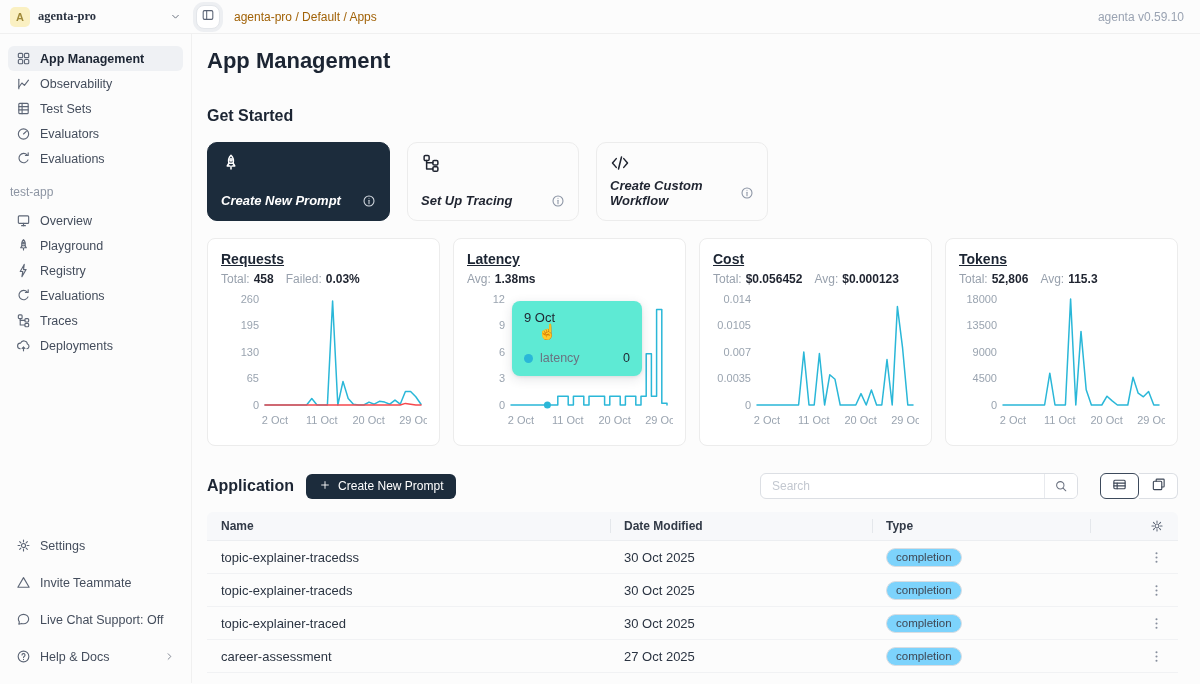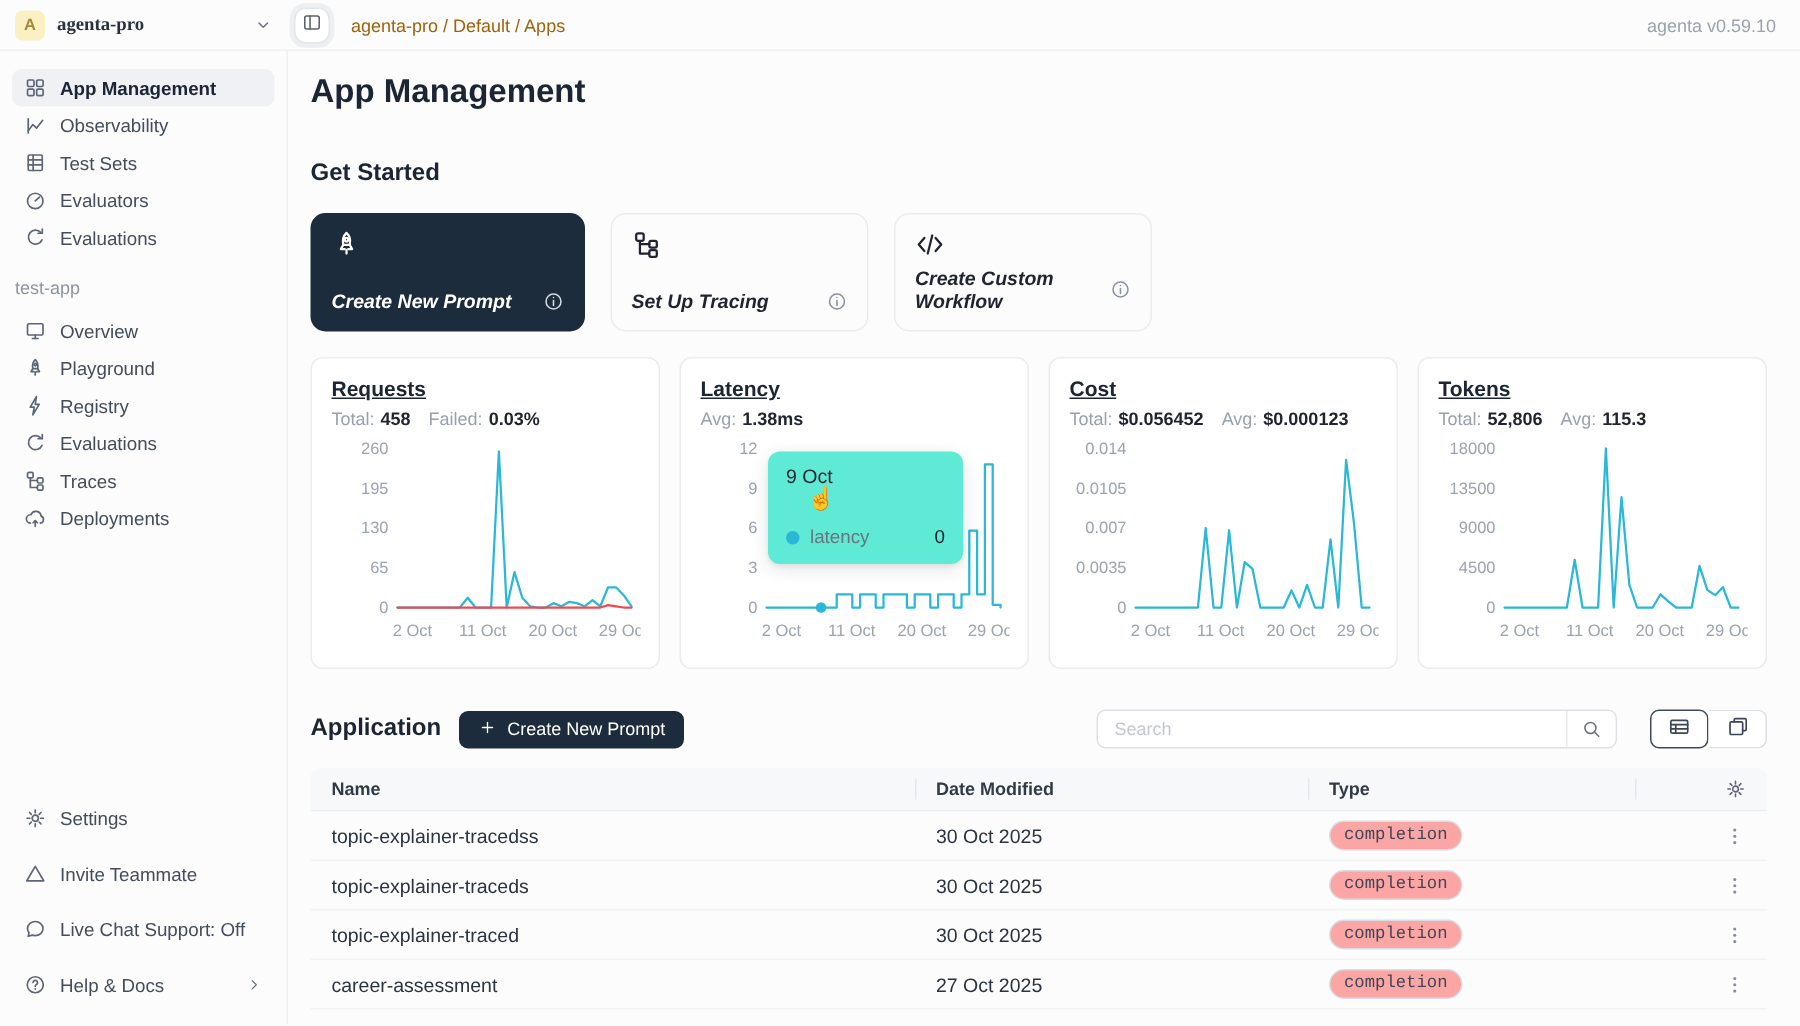--- a/index.html
+++ b/index.html
@@ -64,21 +64,21 @@
   .tt-val { margin-left:auto; color:#1f2430; }
   .cursor-glyph { position:absolute; left:84px; top:84px; font-size:15px; color:#3f4754; z-index:3; }
 
   
   .app-header { display:flex; align-items:center; gap:12px; margin-top:27px; }
   .app-title { font-size:16px; font-weight:700; color:#1c2533; }
   .create-btn { display:flex; align-items:center; gap:7px; background:#1c2c3c; color:#fff; border:none;
                 border-radius:6px; height:25px; padding:0 13px; font-size:12px; cursor:pointer;
                 font-family:inherit; }
   .search-wrap { margin-left:auto; display:flex; align-items:center; border:1px solid #dcdfe4; border-radius:6px;
-                 height:26px; width:347px; background:#fff; overflow:hidden; }
+                 height:26px; width:318px; background:#fff; overflow:hidden; }
   .search-input { flex:1; border:none; outline:none; padding:0 11px; font-size:12px; color:#333;
                   background:transparent; font-family:inherit; }
   .search-input::placeholder { color:#c3c8d0; }
   .search-btn { width:33px; align-self:stretch; display:flex; align-items:center; justify-content:center;
                 border-left:1px solid #e8eaee; color:#6b7280; cursor:pointer; background:#fff; }
   .view-toggle { display:flex; margin-left:10px; }
   .vt-btn { width:39px; height:26px; display:flex; align-items:center; justify-content:center; background:#fff;
             border:1px solid #dcdfe4; color:#3c4656; cursor:pointer; }
   .vt-btn:first-child { border-radius:6px 0 0 6px; }
   .vt-btn:last-child { border-radius:0 6px 6px 0; border-left:none; }
@@ -89,21 +89,21 @@
   .t-header { display:grid; grid-template-columns:403px 262px 218px 1fr; height:29px; align-items:center;
               background:#f7f8fa; border-radius:6px 6px 0 0; font-size:12px; font-weight:700; color:#323a47;
               border-bottom:1px solid #eceef1; }
   .t-header > div { padding:0 14px; position:relative; height:100%; display:flex; align-items:center; }
   .t-header > div + div::before { content:""; position:absolute; left:0; top:7px; bottom:7px; width:1px; background:#e4e7eb; }
   .t-gear { justify-content:flex-end; color:#5d6676; }
   .t-row { display:grid; grid-template-columns:403px 262px 218px 1fr; height:33px; align-items:center;
            border-bottom:1px solid #f1f2f4; font-size:13px; color:#2b3442; cursor:pointer; }
   .t-row > div { padding:0 14px; }
   .tag { display:inline-block; border:1px solid #d9dde2; border-radius:10px; padding:2px 9px 3px;
-         font-size:11.5px; color:#3f4754; background:#fca5a5;font-family:Liberation Mono, monospace; }
+         font-size:11.5px; color:#3f4754; background:#7dd3fc; }
   .dots { display:flex; justify-content:flex-end; color:#868e9c; cursor:pointer; }
 </style>
 </head>
 <body>
 
 <div class="topbar">
   <div class="workspace">
     <div class="avatar">A</div>
     <span class="workspace-name">agenta-pro</span>
     <span class="chev">

